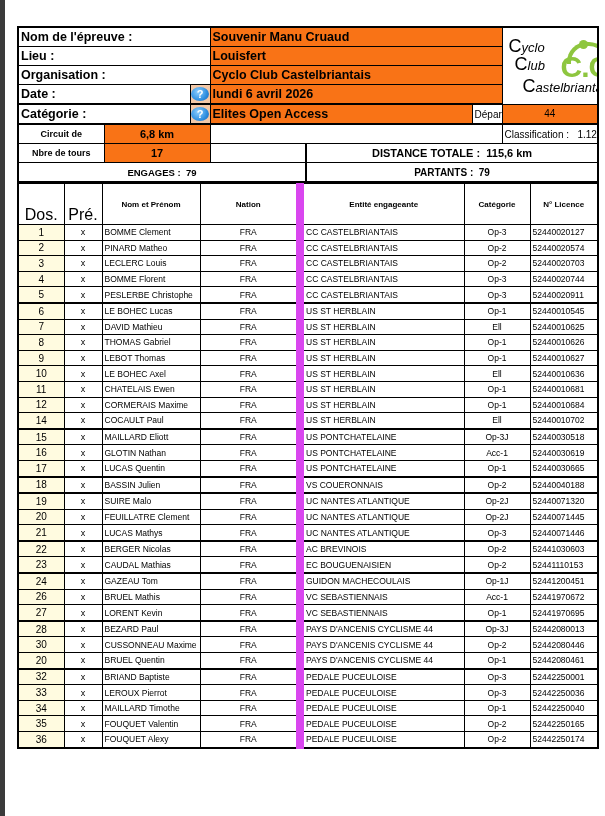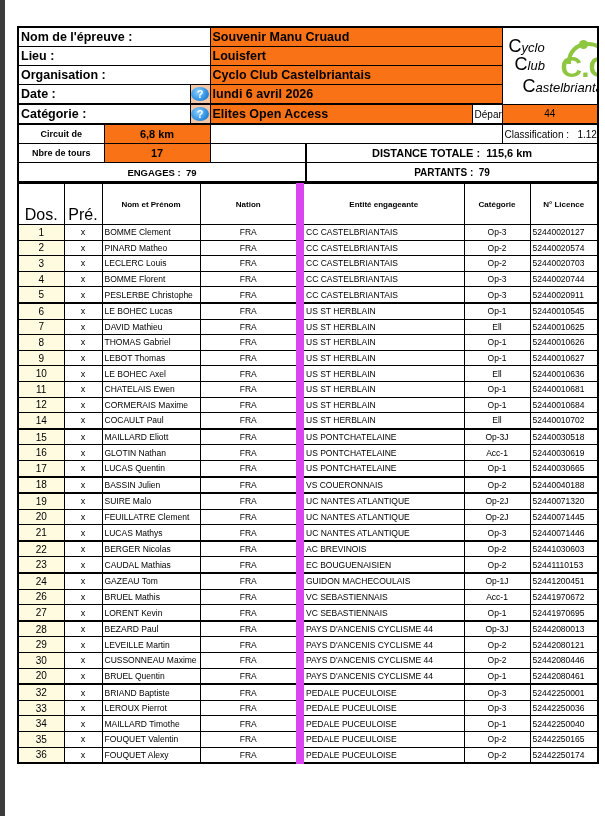--- a/index.html
+++ b/index.html
@@ -361,29 +361,20 @@
         <tr>
           <td class="num">28</td>
           <td class="pre">x</td>
           <td>BEZARD   Paul</td>
           <td class="center sep">FRA</td>
           <td>PAYS D'ANCENIS CYCLISME 44</td>
           <td class="center">Op-3J</td>
           <td>52442080013</td>
         </tr>
         <tr>
-          <td class="num">29</td>
-          <td class="pre">x</td>
-          <td>LEVEILLE   Martin</td>
-          <td class="center sep">FRA</td>
-          <td>PAYS D'ANCENIS CYCLISME 44</td>
-          <td class="center">Op-2</td>
-          <td>52442080121</td>
-        </tr>
-        <tr>
           <td class="num">30</td>
           <td class="pre">x</td>
           <td>CUSSONNEAU   Maxime</td>
           <td class="center sep">FRA</td>
           <td>PAYS D'ANCENIS CYCLISME 44</td>
           <td class="center">Op-2</td>
           <td>52442080446</td>
         </tr>
         <tr class="groupend">
           <td class="num">20</td>

